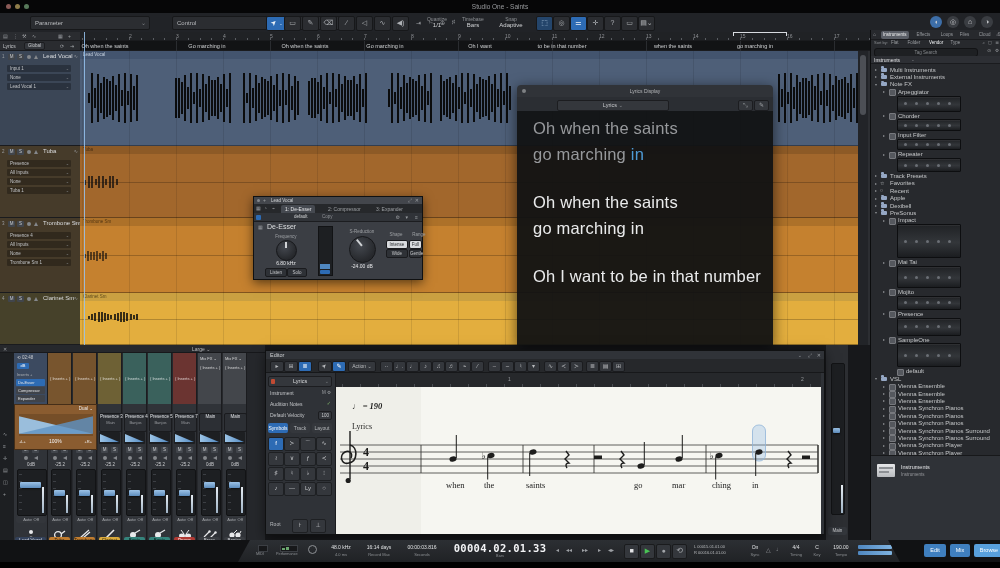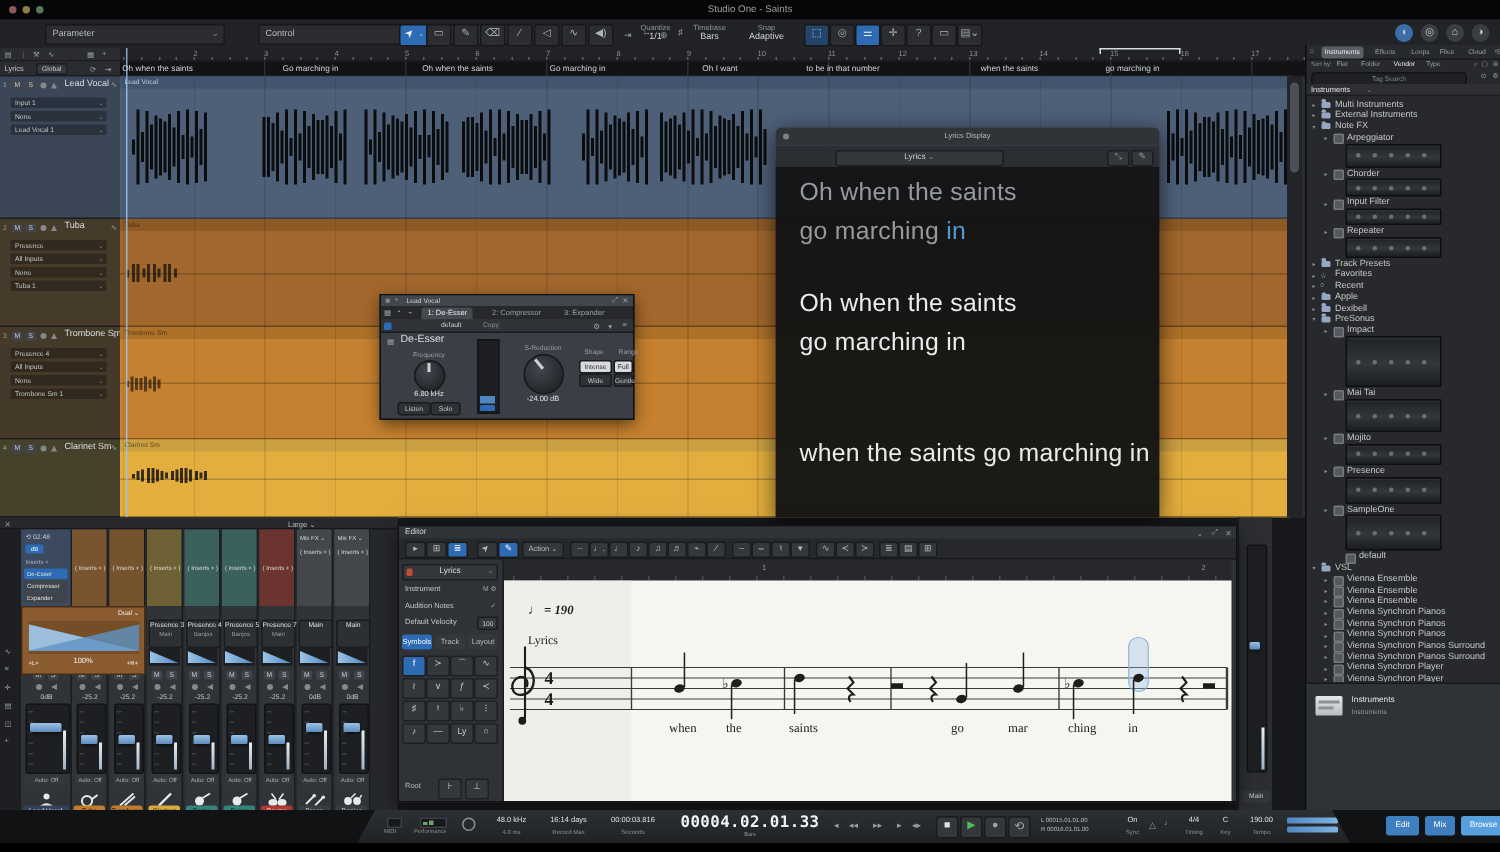--- a/index.html
+++ b/index.html
@@ -583,21 +583,21 @@
       <span class="a chip" style="left:40px;top:2.5px;width:110px;font-size:5.5px;line-height:9px;text-align:center;">
         <span>Lyrics</span> <span style="color:#7e8185;">⌄</span></span>
       <span class="a chip ico" style="right:20px;top:2.5px;width:13px;font-size:6px;line-height:9px;">⤡</span>
       <span class="a chip ico" style="right:4px;top:2.5px;width:13px;font-size:6px;line-height:9px;">✎</span>
     </div>
     <div id="lw-body" class="a">
         <div class="a lwline txt" style="top: 8px; color: rgb(151, 153, 156);">Oh when the saints</div>
         <div class="a lwline txt" style="top: 34px; color: rgb(151, 153, 156);">go marching <span style="color: rgb(78, 154, 213);">in</span></div>
         <div class="a lwline txt" style="top: 82px; color: rgb(234, 235, 236);">Oh when the saints</div>
         <div class="a lwline txt" style="top: 108px; color: rgb(234, 235, 236);">go marching in</div>
-        <div class="a lwline txt" style="top: 182px; color: rgb(234, 235, 236);">when the saints go marching in</div>
+        <div class="a lwline txt" style="top: 156px; color: rgb(234, 235, 236);">Oh I want to be in that number</div>
       </div>
   </div>
 
   <div id="mixer" class="a">
     <div class="a" style="left:0;top:0;width:265px;height:8px;background:#26282c;border-bottom:1px solid #17181b;box-sizing:border-box;">
       <span class="a ico" style="left:3px;top:1px;font-size:5px;">✕</span>
       <span class="a txt" style="left:192px;top:1px;font-size:5px;color:#b9bbbe;"><span>Large</span> ⌄</span>
     </div>
     <div class="a" style="left:0;top:8px;width:14px;height:187px;background:#1d1f22;">
       <span class="a ico" style="left:3px;top:78px;font-size:5px;">∿</span>

